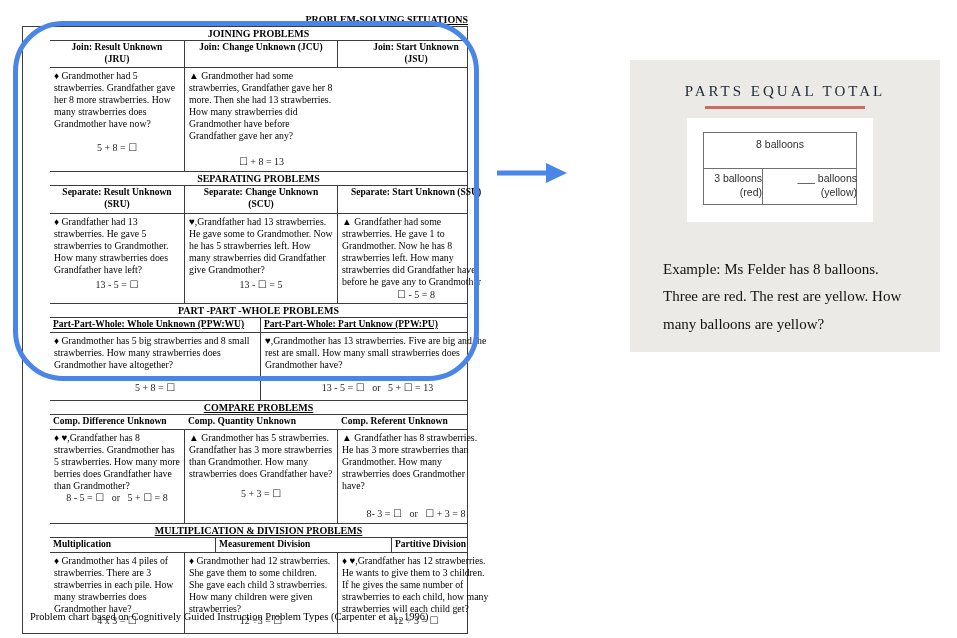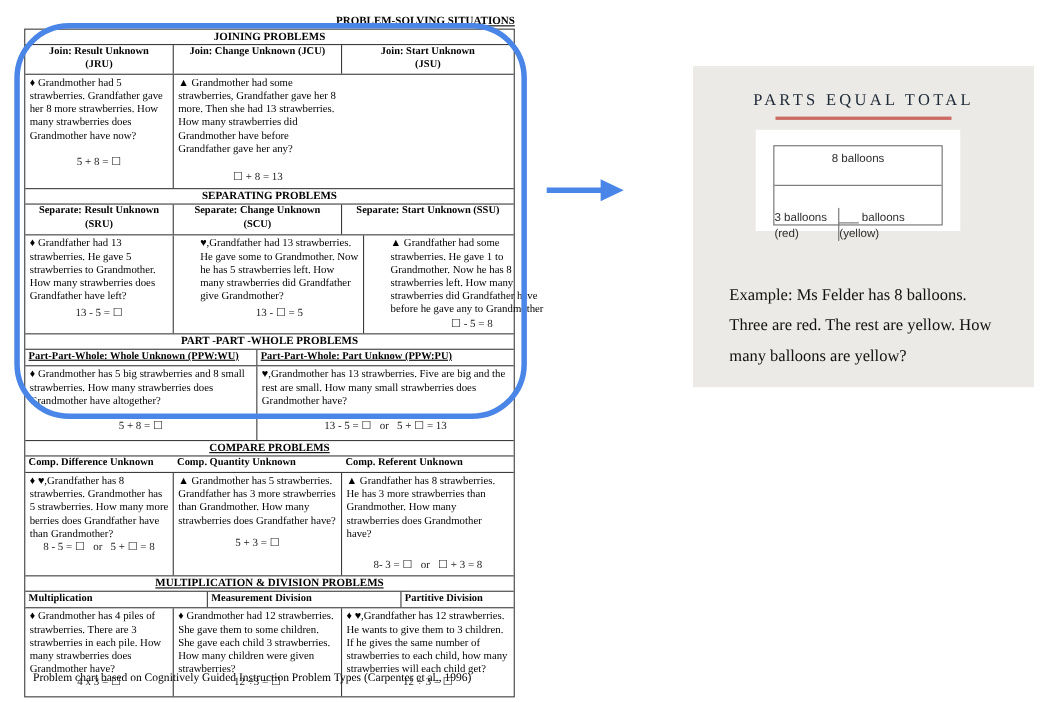--- a/index.html
+++ b/index.html
@@ -3,36 +3,36 @@
 <meta charset="utf-8">
 <style>
   :root { --hl:#4a86e8; --ul:#cd6a63; --pbg:#eceae6; --pt:#1d2936; }
   * { margin:0; padding:0; box-sizing:border-box; }
   body { background:#ffffff; font-family:"Liberation Serif", serif; }
   .stage { position:relative; width:957px; height:638px; background:#fff; overflow:hidden; }
 
   
   .doc { position:absolute; left:22px; top:14px; width:446px; }
   .doc-title { text-align:right; font-weight:bold; font-size:10px; text-decoration:underline; margin-bottom:1px; }
-  .tbl { border:1px solid #3c3c3c; width:446px; }
+  .tbl { border:1px solid #3c3c3c; width:446px;padding-left:27px; }
   .sec { text-align:center; font-weight:bold; font-size:10px; padding:1px 0; border-bottom:1px solid #3c3c3c; min-height:13px; }
   .sec.u { text-decoration:underline; }
   .row { display:grid; border-bottom:1px solid #3c3c3c; }
   .row:last-child { border-bottom:none; }
   .g3 { grid-template-columns:135px 153px 156px; }
   .g2 { grid-template-columns:211px 233px; }
   .g3m { grid-template-columns:166px 176px 102px; }
   .c { border-right:1px solid #3c3c3c; }
   .c:last-child { border-right:none; }
   .nov .c { border-right:none; }
   .hc { font-weight:bold; font-size:9.5px; text-align:center; padding:1px 2px; white-space:pre-line; line-height:1.25; }
   .hl { text-align:left; padding-left:3px; }
   .cc { display:flex; flex-direction:column; font-size:9.8px; line-height:1.24; padding:2px 4px 0 4px; }
   .hmm-joining { min-height:26px; } .b-joining { min-height:104px; }
-  .hmm-sep { min-height:28px; } .b-sep { min-height:82px;gap:20px; }
+  .hmm-sep { min-height:28px; } .b-sep { min-height:82px; }
   .hmm-ppw { min-height:14px;text-decoration:underline; } .b-ppw { min-height:68px; }
   .hmm-comp { min-height:14px; } .b-comp { min-height:88px; }
   .hmm-mult { min-height:14px; } .b-mult { min-height:78px; }
   .eq { margin-top:auto; text-align:center; font-size:10px; white-space:pre;
         font-family:"Liberation Serif","DejaVu Sans",serif; color:#222; }
   .pb2 { padding-bottom:2px; } .pb5 { padding-bottom:5px; } .pb12 { padding-bottom:12px; }
   .pb16 { padding-bottom:16px; } .pb18 { padding-bottom:18px; } .pb22 { padding-bottom:22px; }
   .prob { font-family:"Liberation Serif","DejaVu Sans",serif; }
   .caption { position:absolute; left:30px; top:611px; font-size:10.5px; }
 
@@ -41,26 +41,26 @@
            border:5px solid var(--hl,#4a86e8); border-radius:50px; pointer-events:none; z-index:5; }
   .arrow { position:absolute; left:494px; top:160px; z-index:5; }
   .arrow-line { stroke:var(--hl,#4a86e8); stroke-width:5; }
   .arrow-head { fill:var(--hl,#4a86e8); }
 
   
   .panel { position:absolute; left:630px; top:60px; width:310px; height:292px; background:var(--pbg,#eceae6); }
   .panel-title { padding-top:23px; text-align:center; font-size:15px; letter-spacing:3px;
                  color:var(--pt,#1d2936); font-family:"Liberation Serif",serif; }
   .panel-underline { width:160px; height:3px; background:var(--ul,#cd6a63); margin:6px auto 0 auto; }
-  .whitebox { position:absolute; left:57px; top:58px; width:186px; height:92px; background:#ffffff; }
+  .whitebox { position:absolute; left:57px; top:58px; width:186px; height:104px; background:#ffffff; }
   .dg { position:absolute; left:16px; top:14px; width:154px; border:1px solid #6f6f6f;
         font-family:"Liberation Sans",sans-serif; font-size:10.5px; color:#2e2e2e; }
   .dg-total { border-bottom:1px solid #6f6f6f; height:36px; text-align:center; padding-top:5px; }
   .dg-parts { display:grid; grid-template-columns:59px 94px; height:35px; }
-  .dg-part { text-align:left; white-space:pre-line; line-height:1.35; padding-top:2px;margin-top:20px; }
+  .dg-part { text-align:right; white-space:pre-line; line-height:1.35; padding-top:2px; }
   .dg-part:first-child { border-right:1px solid #6f6f6f; }
   .panel-example { position:absolute; left:33px; top:196px; width:275px; font-size:15px;
                    line-height:1.83; white-space:pre-line; color:#111;
                    font-family:"Liberation Serif",serif; }
 </style>
 </head>
 <body>
 
 <div class="stage">
 

